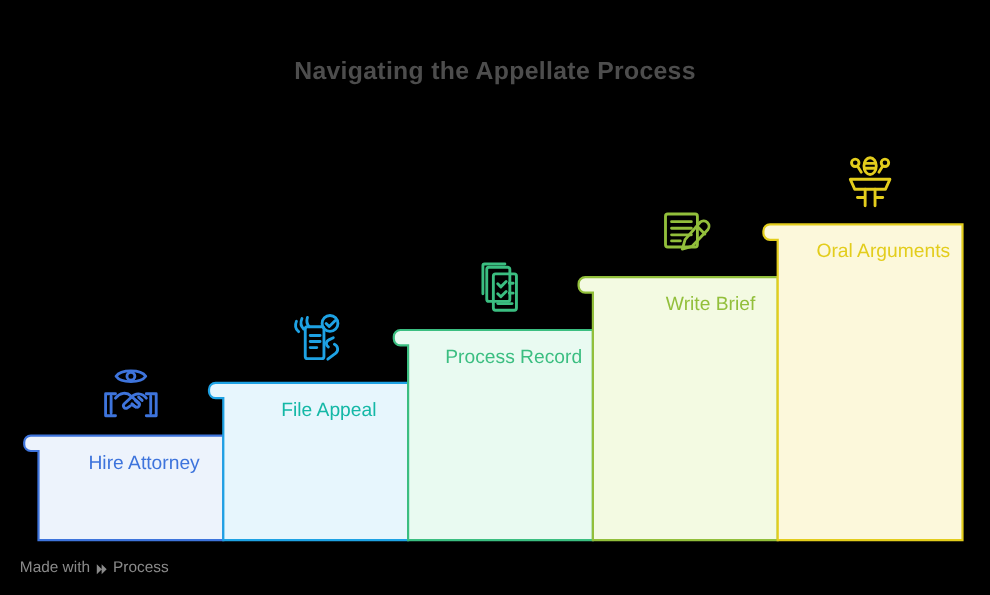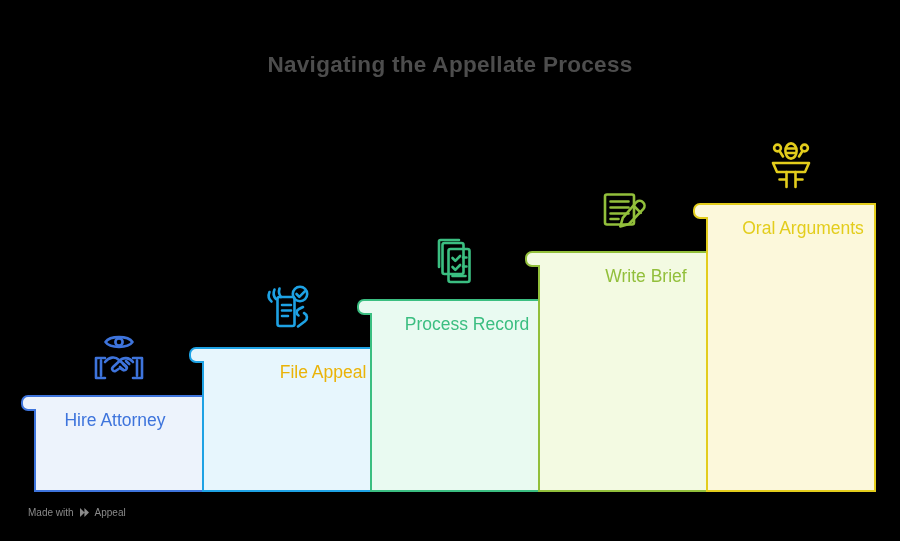--- a/index.html
+++ b/index.html
@@ -3,22 +3,22 @@
 <meta charset="utf-8">
 <style>
   html,body{margin:0;padding:0;background:#000;}
   .canvas{position:relative;width:900px;height:541px;background:#000;overflow:hidden;
           font-family:"Liberation Sans", sans-serif;}
   .title{position:absolute;top:52px;left:0;width:900px;text-align:center;
          font-size:22.5px;font-weight:700;color:#4d4d4d;letter-spacing:.3px;}
   .stairs{position:absolute;left:0;top:0;}
   .step-label{position:absolute;width:192px;text-align:center;font-size:17.5px;
               font-weight:400;line-height:22px;}
-  .watermark{position:absolute;left:28px;top:507px;display:flex;align-items:flex-end;
-             gap:5px;color:#8a8a8a;font-size:10px;}
+  .watermark{position:absolute;left:18px;top:507px;display:flex;align-items:flex-end;
+             gap:5px;color:#8a8a8a;font-size:14px;}
   .watermark svg{display:block;}
 </style>
 </head>
 <body>
 
 <div class="canvas">
 
   <div class="title">Navigating the Appellate Process</div>
 
   <svg class="stairs" width="900" height="541" viewBox="0 0 900 541">
@@ -69,27 +69,27 @@
       <path d="M22.5 8.5 h9 M22.5 13 h9"></path>
       <circle cx="13.5" cy="8" r="3.4"></circle>
       <path d="M15.5 11 l3.5 5.5"></path>
       <circle cx="40.5" cy="8" r="3.4"></circle>
       <path d="M38.5 11 l-3.5 5.5"></path>
       <path d="M9 23 H45 L41 32 H13 Z"></path>
       <path d="M22.5 32 V47 M31.5 32 V47 M15.5 39.5 H22.5 M31.5 39.5 H38.5"></path>
     </svg>
   </svg>
 
-  <div class="step-label" style="left: 19px; top: 409px; color: rgb(62, 116, 220);">Hire Attorney</div>
-  <div class="step-label" style="left: 203px; top: 361px; color: #eab308; padding-left: 24px;">File Appeal</div>
+  <div class="step-label" style="left: 35px; top: 409px; color: rgb(62, 116, 220);">Hire Attorney</div>
+  <div class="step-label" style="left: 203px; top: 361px; color: #14b8a6;">File Appeal</div>
   <div class="step-label" style="left: 371px; top: 313px; color: rgb(59, 190, 129);">Process Record</div>
   <div class="step-label" style="left: 550px; top: 265px; color: rgb(146, 191, 59);">Write Brief</div>
   <div class="step-label" style="left: 707px; top: 217px; color: rgb(227, 205, 28);">Oral Arguments</div>
 
   <div class="watermark">
     <span>Made with</span>
     <svg width="11" height="11" viewBox="0 0 11 11">
       <path fill="#8a8a8a" d="M1 1 L5.6 5.5 L1 10 Z M5.4 1 L10 5.5 L5.4 10 Z"></path>
     </svg>
-    <span>Appeal</span>
+    <span>Process</span>
   </div>
 
 </div>
 
 </body></html>

